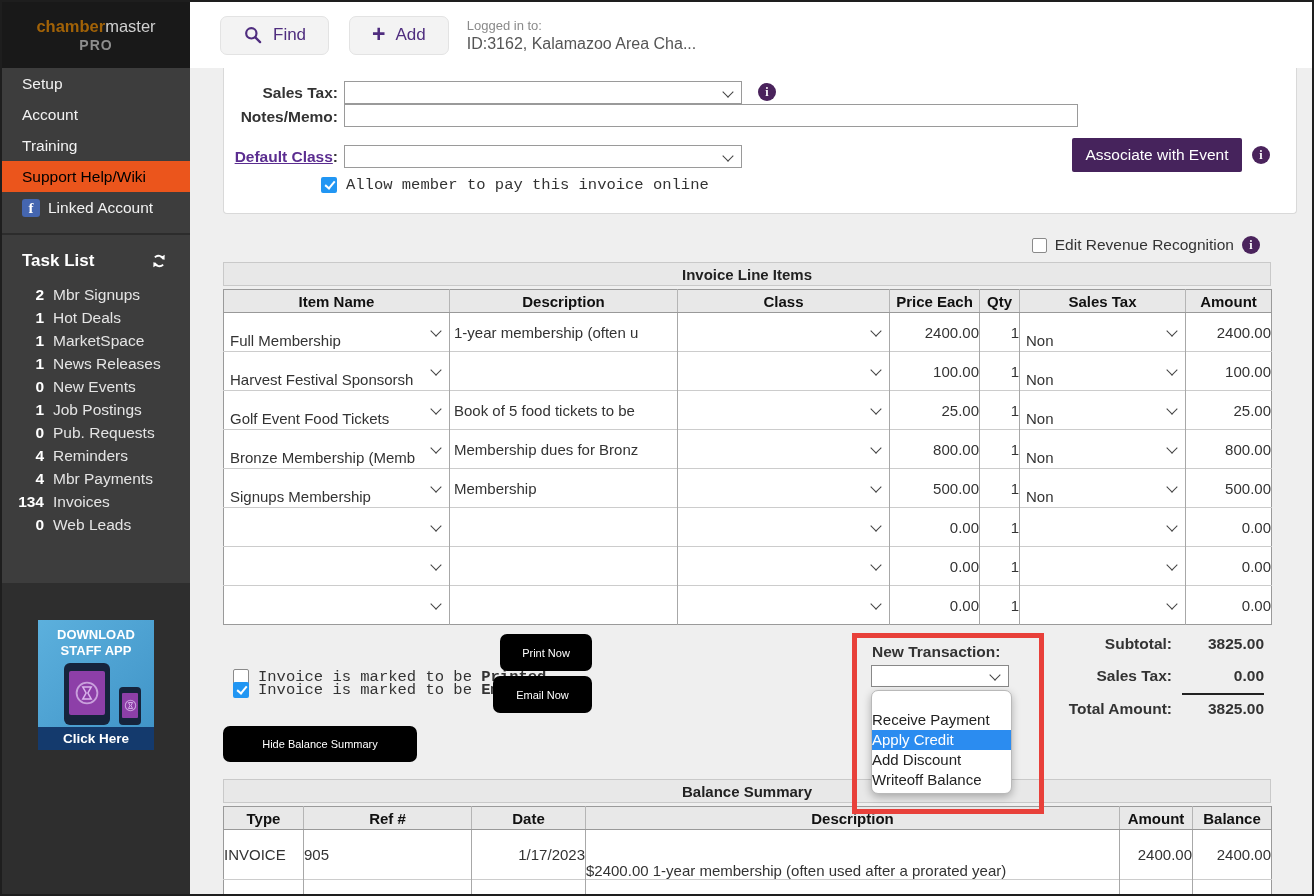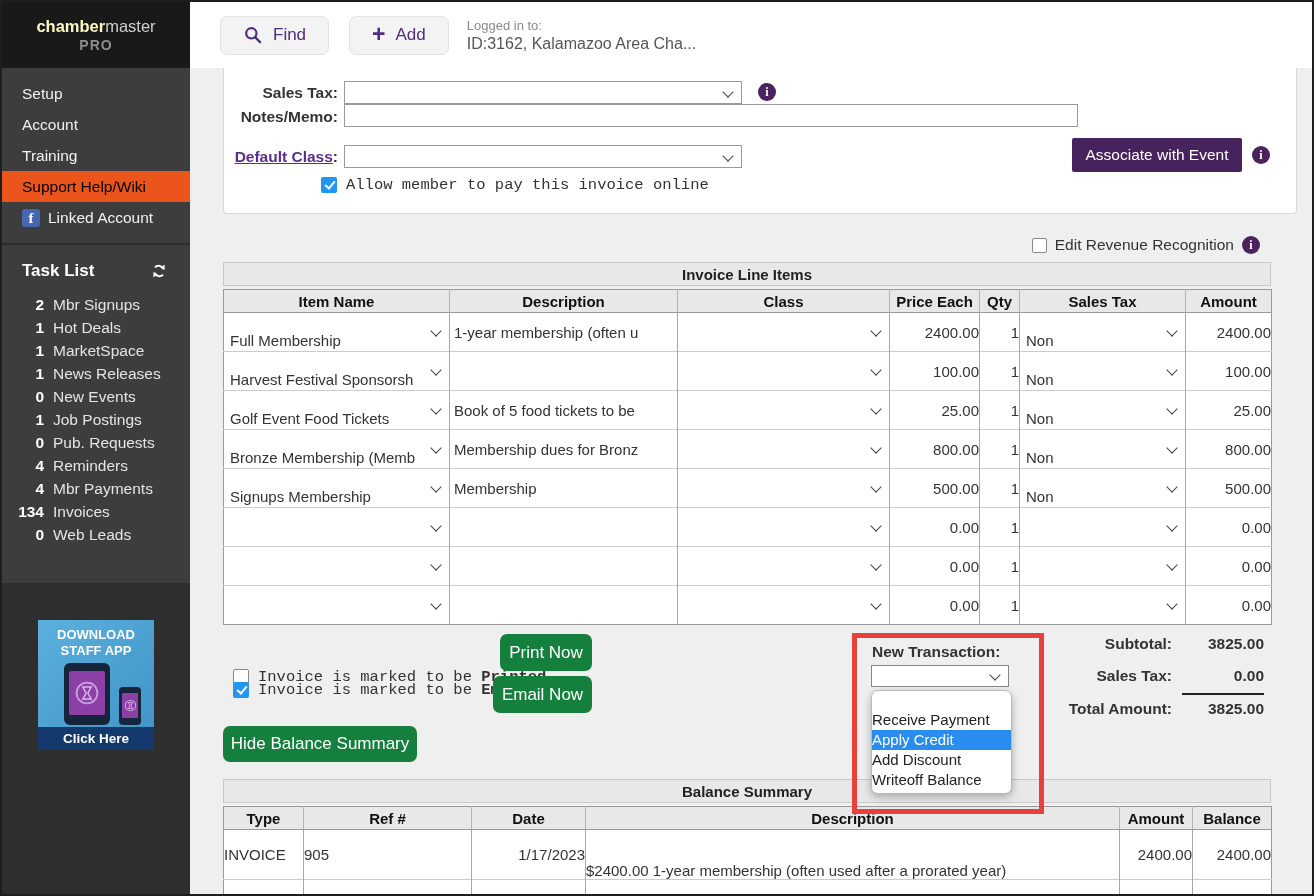--- a/index.html
+++ b/index.html
@@ -3,24 +3,24 @@
 <meta charset="utf-8">
 <style>
   html,body{margin:0;padding:0;background:#555;}
   .screen{position:relative;width:1314px;height:896px;box-sizing:border-box;border:2px solid #1e1e1e;
     background:#efefef;font-family:"Liberation Sans",sans-serif;overflow:hidden;}
 
   
   .sidebar{position:absolute;left:0;top:0;width:188px;height:100%;background:#3d3d3d;}
   .logo{height:66px;background:#191919;display:flex;flex-direction:column;align-items:center;justify-content:center;}
   .logo .l1{font-size:16.5px;color:#fff;}
-  .logo .l1 b{font-weight:bold;color:#fef9c3;}
+  .logo .l1 b{font-weight:bold;color:#a16207;}
   .logo .l1 span{color:#cfcfcf;font-weight:normal;}
   .logo .l2{font-size:14px;font-weight:bold;color:#8d8d8d;letter-spacing:1px;margin-top:1px;}
-  .menu{padding-top:10px;}
+  .menu{}
   .menu-item{height:31px;display:flex;align-items:center;padding-left:20px;color:#f2f2f2;font-size:15.5px;cursor:pointer;}
   .menu-item.active{background:#eb551c;color:#000000;}
   .fb-ic{width:18px;height:18px;background:#4566b0;border-radius:3px;color:#fff;font-weight:bold;
     display:flex;align-items:flex-end;justify-content:center;font-size:15px;line-height:1.05;margin-right:8px;
     font-family:"Liberation Serif",serif;}
   .side-sep{border-top:2px solid #2c2c2c;margin-top:10px;}
   .task-head{display:flex;align-items:center;justify-content:space-between;padding:16px 22px 12px 20px;
     color:#fff;font-weight:bold;font-size:17px;}
   .task-item{display:flex;height:23px;align-items:center;font-size:15.5px;cursor:pointer;}
   .task-count{width:42px;text-align:right;color:#fff;font-weight:bold;}
@@ -80,22 +80,22 @@
     border-bottom:1px solid #999;padding:0;}
   table.grid th:first-child{border-left:none;}
   table.grid td{border-left:1px solid #a8a8a8;border-top:1px solid #ccc;font-size:15px;color:#333;padding:0;height:38px;
     overflow:hidden;white-space:nowrap;}
   table.grid td:first-child{border-left:none;}
   .cellsel{position:relative;display:flex;align-items:center;height:100%;padding:16px 24px 0 6px;cursor:pointer;}
   .cellinp{display:flex;align-items:center;height:100%;padding:0 4px;cursor:text;}
   td.num{text-align:right;padding-right:9px;}
   td.ro{text-align:right;padding-right:7px;}
 
-  .pbtn{position:absolute;background:#15803d;color:#fff;border-radius:7px;display:flex;align-items:center;
-    justify-content:center;font-size:17px;cursor:pointer;}
+  .pbtn{position:absolute;background:#000000;color:#fff;border-radius:7px;display:flex;align-items:center;
+    justify-content:center;font-size:11px;cursor:pointer;}
 
   .redbox{position:absolute;left:662px;top:565px;width:192px;height:181px;border:5px solid #e8403a;box-sizing:border-box;z-index:6;}
   .nt-label{position:absolute;left:15px;top:5px;font-weight:bold;font-size:15.5px;color:#333;}
   .nt-select{position:absolute;left:14px;top:27px;width:138px;height:22px;border:1px solid #888;background:#fff;box-sizing:border-box;cursor:pointer;}
   .nt-list{position:absolute;left:14px;top:52px;width:139px;background:#fff;border:1px solid #b9b9b9;border-radius:7px;
     box-shadow:0 3px 8px rgba(0,0,0,.28);padding:2px 0 3px 0;z-index:7;}
   .opt{height:20px;line-height:20px;font-size:15px;color:#222;cursor:pointer;}
   .opt.blank{height:17px;}
   .opt.sel{background:#2b8cf0;color:#fff;}
 

